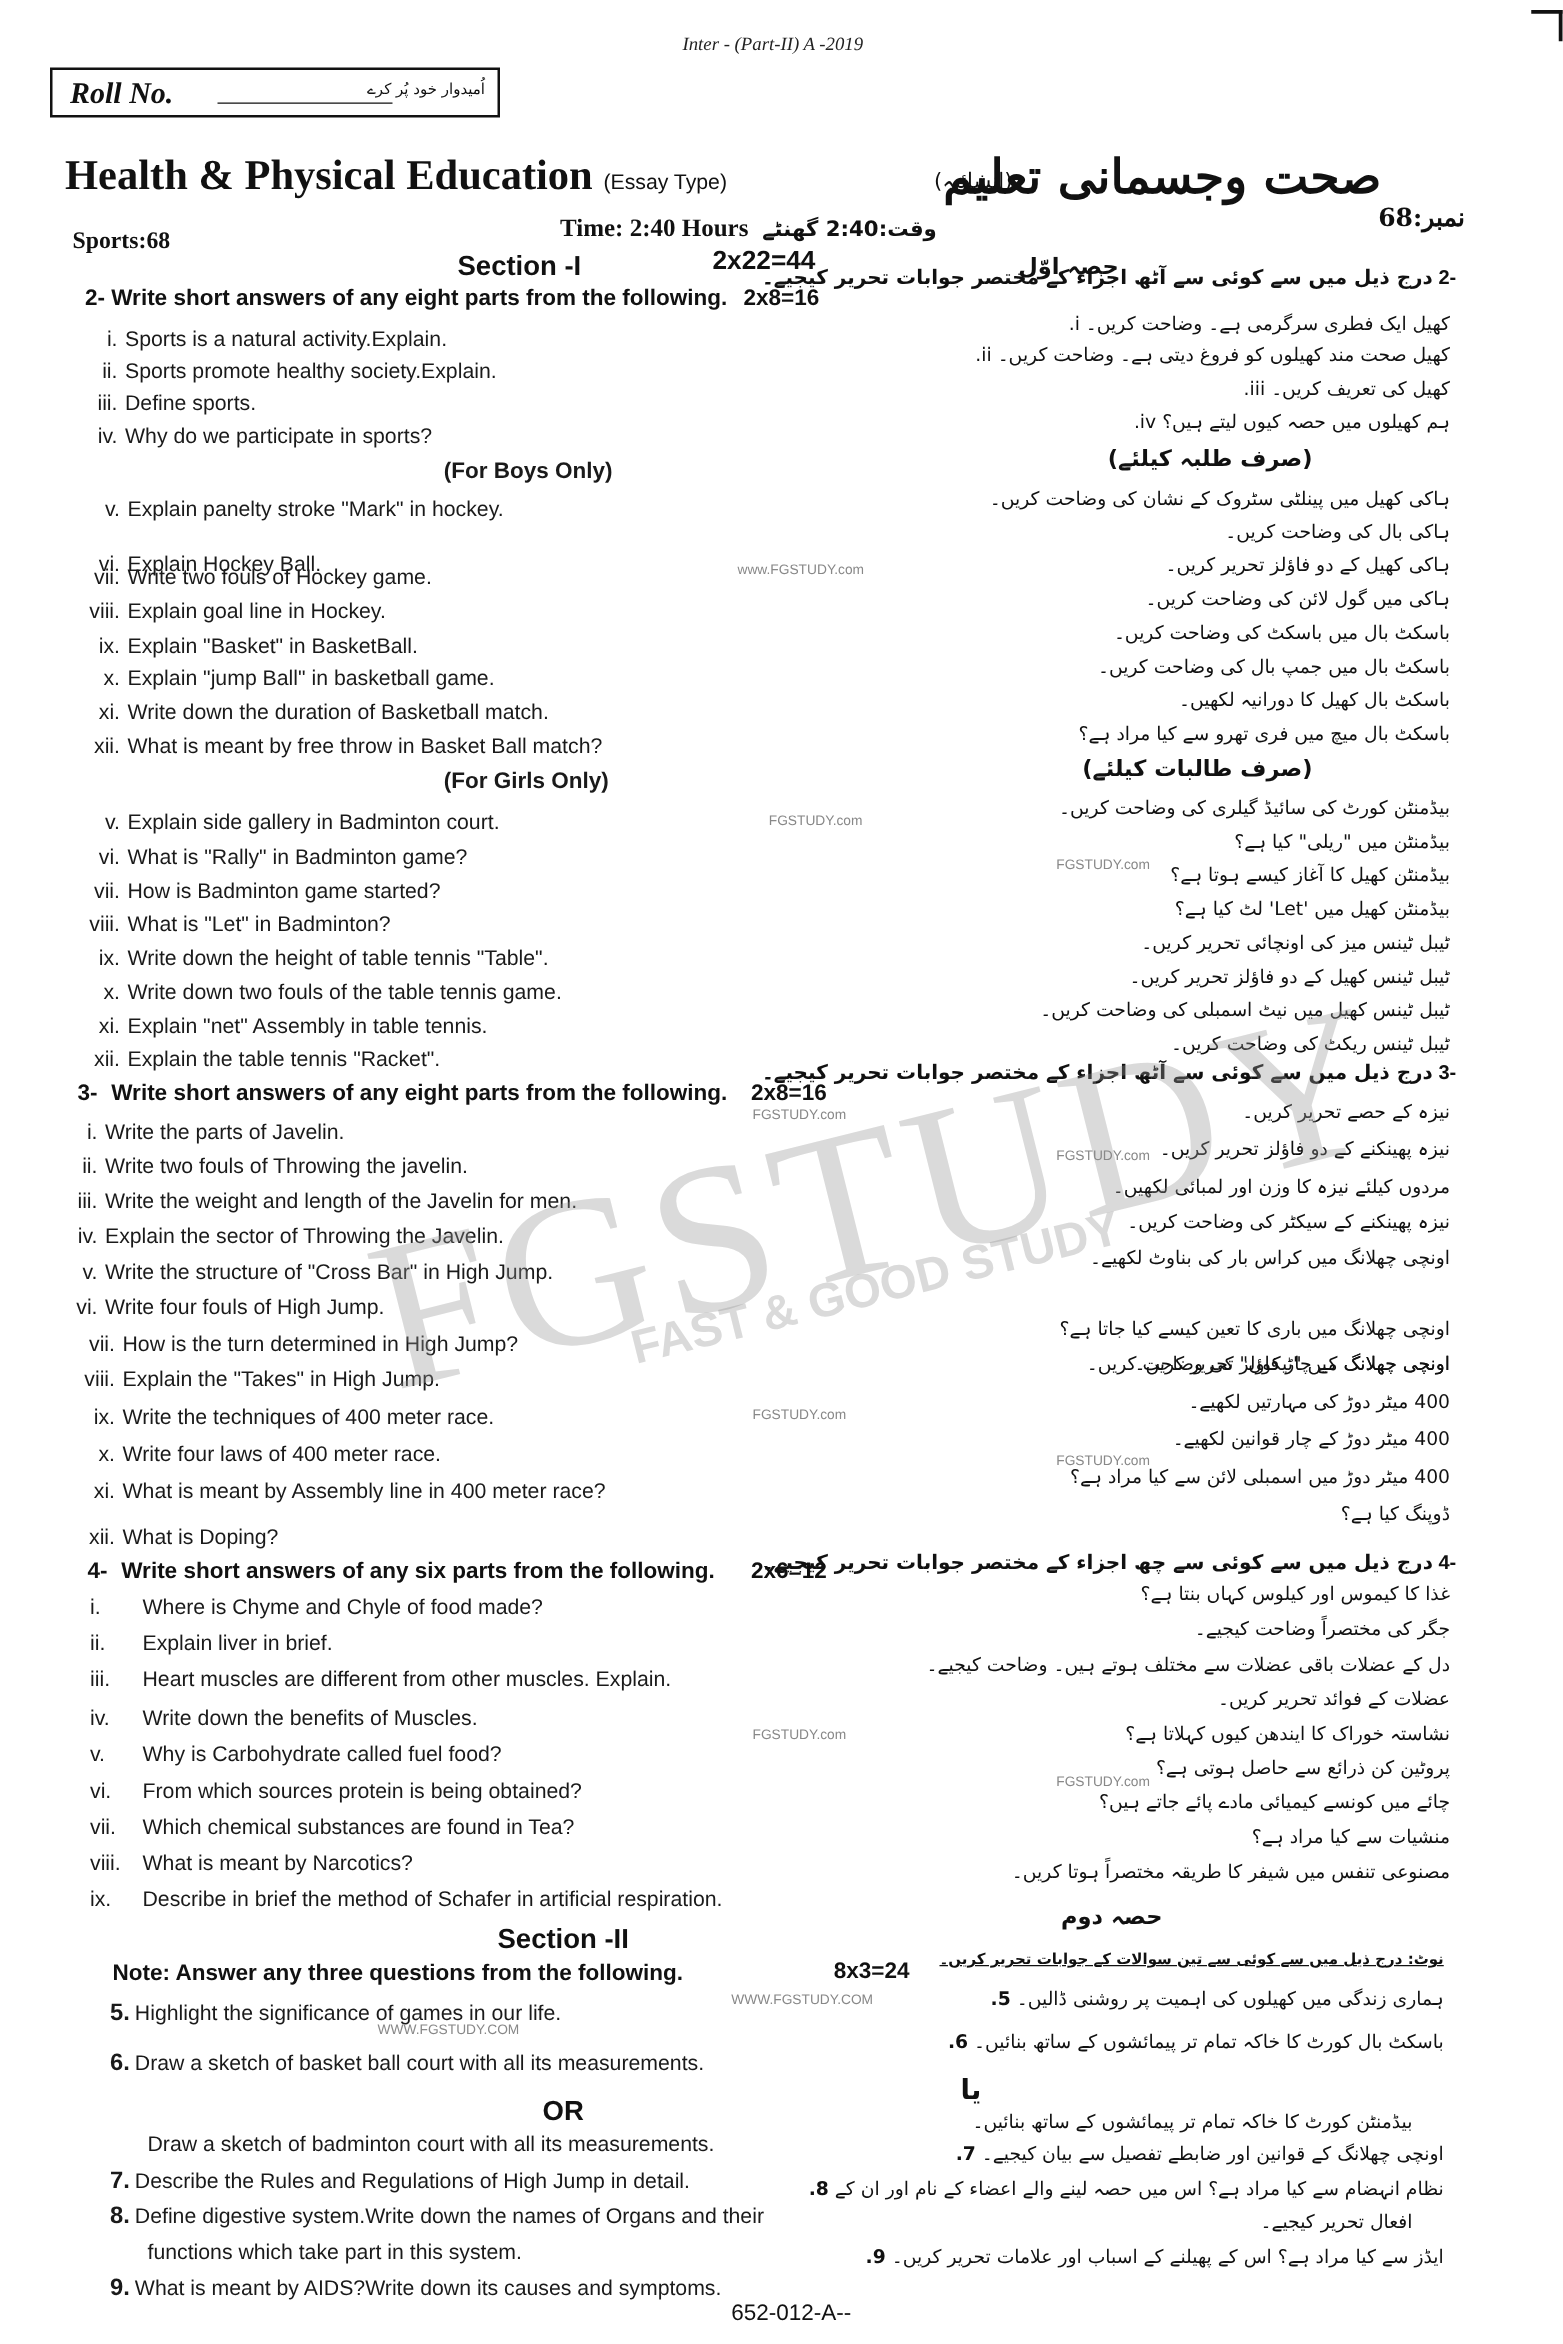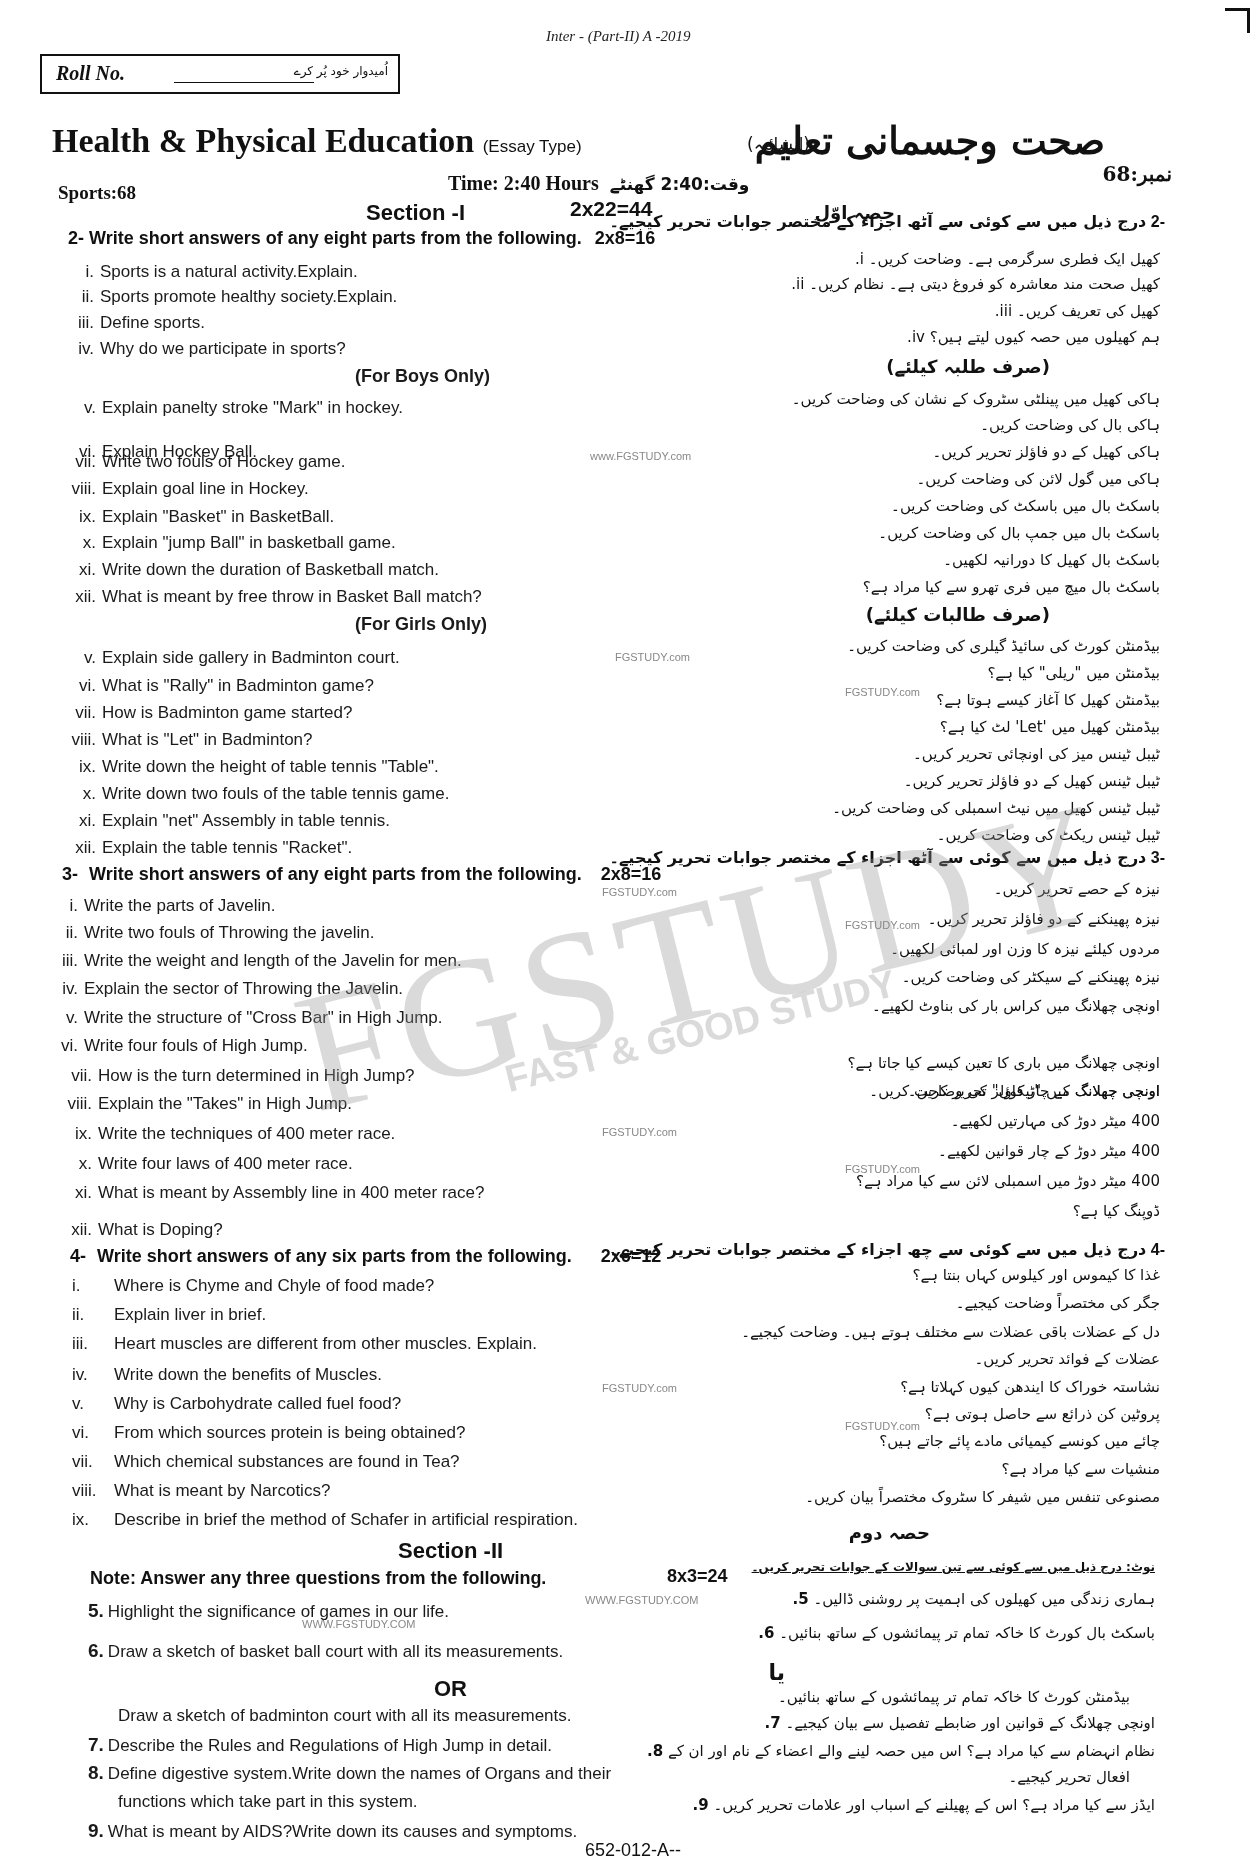--- a/index.html
+++ b/index.html
@@ -1,21 +1,21 @@
 <!DOCTYPE html>
 <html><head>
 <meta charset="utf-8">
 <style>
   html, body { margin:0; padding:0; background:#ffffff; }
   body { width:1250px; height:1875px; position:relative; overflow:hidden; color:#111; font-family:"Liberation Sans", sans-serif; }
   .abs { position:absolute; white-space:nowrap; }
   .header-top { left:546px; top:28px; font-family:"Liberation Serif", serif; font-style:italic; font-size:15px; color:#222; }
   .corner { position:absolute; right:0; top:8px; width:22px; height:22px; border-top:3px solid #111; border-right:3px solid #111; }
   .roll-box { left:40px; top:54px; width:360px; height:40px; border:2px solid #111; box-sizing:border-box; }
-  .roll-label { position:absolute; left:14px; top:6px; font-family:"Liberation Serif", serif; font-style:italic; font-weight:bold; font-size:20px; }
+  .roll-label { position:absolute; left:14px; top:6px; font-family:"Liberation Serif", serif; font-style:italic; font-weight:bold; font-size:24px; }
   .roll-line { position:absolute; left:132px; top:26px; width:140px; border-bottom:1.5px solid #111; }
   .roll-urdu { position:absolute; right:10px; top:8px; font-family:"DejaVu Sans", sans-serif; font-size:12px; direction:rtl; }
   .title { left:52px; top:122px; font-family:"Liberation Serif", serif; font-weight:bold; font-size:34px; }
   .title small { font-family:"Liberation Sans", sans-serif; font-weight:normal; font-size:17px; }
   .urdu-title { right:145px; top:118px; font-family:"DejaVu Serif", serif; font-weight:bold; font-size:38px; direction:rtl; }
   .urdu-sub { right:440px; top:134px; font-family:"DejaVu Sans", sans-serif; font-size:17px; direction:rtl; }
   .marks { left:58px; top:182px; font-family:"Liberation Serif", serif; font-weight:bold; font-size:19px; }
   .time { left:448px; top:172px; font-family:"Liberation Serif", serif; font-weight:bold; font-size:20px; }
   .urdu-marks { right:78px; top:162px; font-family:"DejaVu Serif", serif; font-weight:bold; font-size:20px; direction:rtl; }
   .section { font-family:"Liberation Sans", sans-serif; font-weight:bold; font-size:22px; }
@@ -134,21 +134,21 @@
   <div class="abs item" style="left:72px;top:1365px;"><span class="num" style="width:30px;text-align:left;margin-right:12px">iv.</span><span>Write down the benefits of Muscles.</span></div>
   <div class="abs item" style="left:72px;top:1394px;"><span class="num" style="width:30px;text-align:left;margin-right:12px">v.</span><span>Why is Carbohydrate called fuel food?</span></div>
   <div class="abs item" style="left:72px;top:1423px;"><span class="num" style="width:30px;text-align:left;margin-right:12px">vi.</span><span>From which sources protein is being obtained?</span></div>
   <div class="abs item" style="left:72px;top:1452px;"><span class="num" style="width:30px;text-align:left;margin-right:12px">vii.</span><span>Which chemical substances are found in Tea?</span></div>
   <div class="abs item" style="left:72px;top:1481px;"><span class="num" style="width:30px;text-align:left;margin-right:12px">viii.</span><span>What is meant by Narcotics?</span></div>
   <div class="abs item" style="left:72px;top:1510px;"><span class="num" style="width:30px;text-align:left;margin-right:12px">ix.</span><span>Describe in brief the method of Schafer in artificial respiration.</span></div>
 </div>
 
 <div id="urdu-col">
   <div class="abs urdu-line" style="right:90px;top:250px;"><span>کھیل ایک فطری سرگرمی ہے۔ وضاحت کریں۔</span> <span>i.</span></div>
-  <div class="abs urdu-line" style="right:90px;top:275px;"><span>کھیل صحت مند معاشرہ کو فروغ دیتی ہے۔ نظام کریں۔</span> <span>ii.</span></div>
+  <div class="abs urdu-line" style="right:90px;top:275px;"><span>کھیل صحت مند کھیلوں کو فروغ دیتی ہے۔ وضاحت کریں۔</span> <span>ii.</span></div>
   <div class="abs urdu-line" style="right:90px;top:302px;"><span>کھیل کی تعریف کریں۔</span> <span>iii.</span></div>
   <div class="abs urdu-line" style="right:90px;top:328px;"><span>ہم کھیلوں میں حصہ کیوں لیتے ہیں؟</span> <span>iv.</span></div>
   <div class="abs urdu-head" style="right:200px;top:356px;">(صرف طلبہ کیلئے)</div>
   <div class="abs urdu-line" style="right:90px;top:390px;"><span>ہاکی کھیل میں پینلٹی سٹروک کے نشان کی وضاحت کریں۔</span></div>
   <div class="abs urdu-line" style="right:90px;top:416px;"><span>ہاکی بال کی وضاحت کریں۔</span></div>
   <div class="abs urdu-line" style="right:90px;top:443px;"><span>ہاکی کھیل کے دو فاؤلز تحریر کریں۔</span></div>
   <div class="abs urdu-line" style="right:90px;top:470px;"><span>ہاکی میں گول لائن کی وضاحت کریں۔</span></div>
   <div class="abs urdu-line" style="right:90px;top:497px;"><span>باسکٹ بال میں باسکٹ کی وضاحت کریں۔</span></div>
   <div class="abs urdu-line" style="right:90px;top:524px;"><span>باسکٹ بال میں جمپ بال کی وضاحت کریں۔</span></div>
   <div class="abs urdu-line" style="right:90px;top:551px;"><span>باسکٹ بال کھیل کا دورانیہ لکھیں۔</span></div>
@@ -177,21 +177,21 @@
   <div class="abs urdu-line" style="right:90px;top:1202px;"><span>ڈوپنگ کیا ہے؟</span></div>
 
   <div class="abs urdu-line" style="right:90px;top:1266px;"><span>غذا کا کیموس اور کیلوس کہاں بنتا ہے؟</span></div>
   <div class="abs urdu-line" style="right:90px;top:1294px;"><span>جگر کی مختصراً وضاحت کیجیے۔</span></div>
   <div class="abs urdu-line" style="right:90px;top:1323px;"><span>دل کے عضلات باقی عضلات سے مختلف ہوتے ہیں۔ وضاحت کیجیے۔</span></div>
   <div class="abs urdu-line" style="right:90px;top:1350px;"><span>عضلات کے فوائد تحریر کریں۔</span></div>
   <div class="abs urdu-line" style="right:90px;top:1378px;"><span>نشاستہ خوراک کا ایندھن کیوں کہلاتا ہے؟</span></div>
   <div class="abs urdu-line" style="right:90px;top:1405px;"><span>پروٹین کن ذرائع سے حاصل ہوتی ہے؟</span></div>
   <div class="abs urdu-line" style="right:90px;top:1432px;"><span>چائے میں کونسے کیمیائی مادے پائے جاتے ہیں؟</span></div>
   <div class="abs urdu-line" style="right:90px;top:1460px;"><span>منشیات سے کیا مراد ہے؟</span></div>
-  <div class="abs urdu-line" style="right:90px;top:1488px;"><span>مصنوعی تنفس میں شیفر کا سٹروک مختصراً بیان کریں۔</span></div>
+  <div class="abs urdu-line" style="right:90px;top:1488px;"><span>مصنوعی تنفس میں شیفر کا طریقہ مختصراً ہوتا کریں۔</span></div>
 </div>
 
 <div class="abs section" style="left:398px;top:1538px;">Section -II</div>
 <div class="abs urdu-head" style="right:320px;top:1522px;">حصہ دوم</div>
 <div class="abs qhead" style="left:90px;top:1568px;">Note:  Answer any three questions from the following.</div>
 <div class="abs qhead" style="left:667px;top:1566px;">8x3=24</div>
 <div class="abs urdu-head" style="right:95px;top:1560px;font-size:12px;text-decoration:underline;">نوٹ: درج ذیل میں سے کوئی سے تین سوالات کے جوابات تحریر کریں۔</div>
 
 <div class="abs item" style="left:88px;top:1600px;"><b style="font-size:19px;margin-right:4px">5.</b><span>Highlight the significance of games in our life.</span></div>
 <div class="abs item" style="left:88px;top:1640px;"><b style="font-size:19px;margin-right:4px">6.</b><span>Draw a sketch of basket ball court with all its measurements.</span></div>

